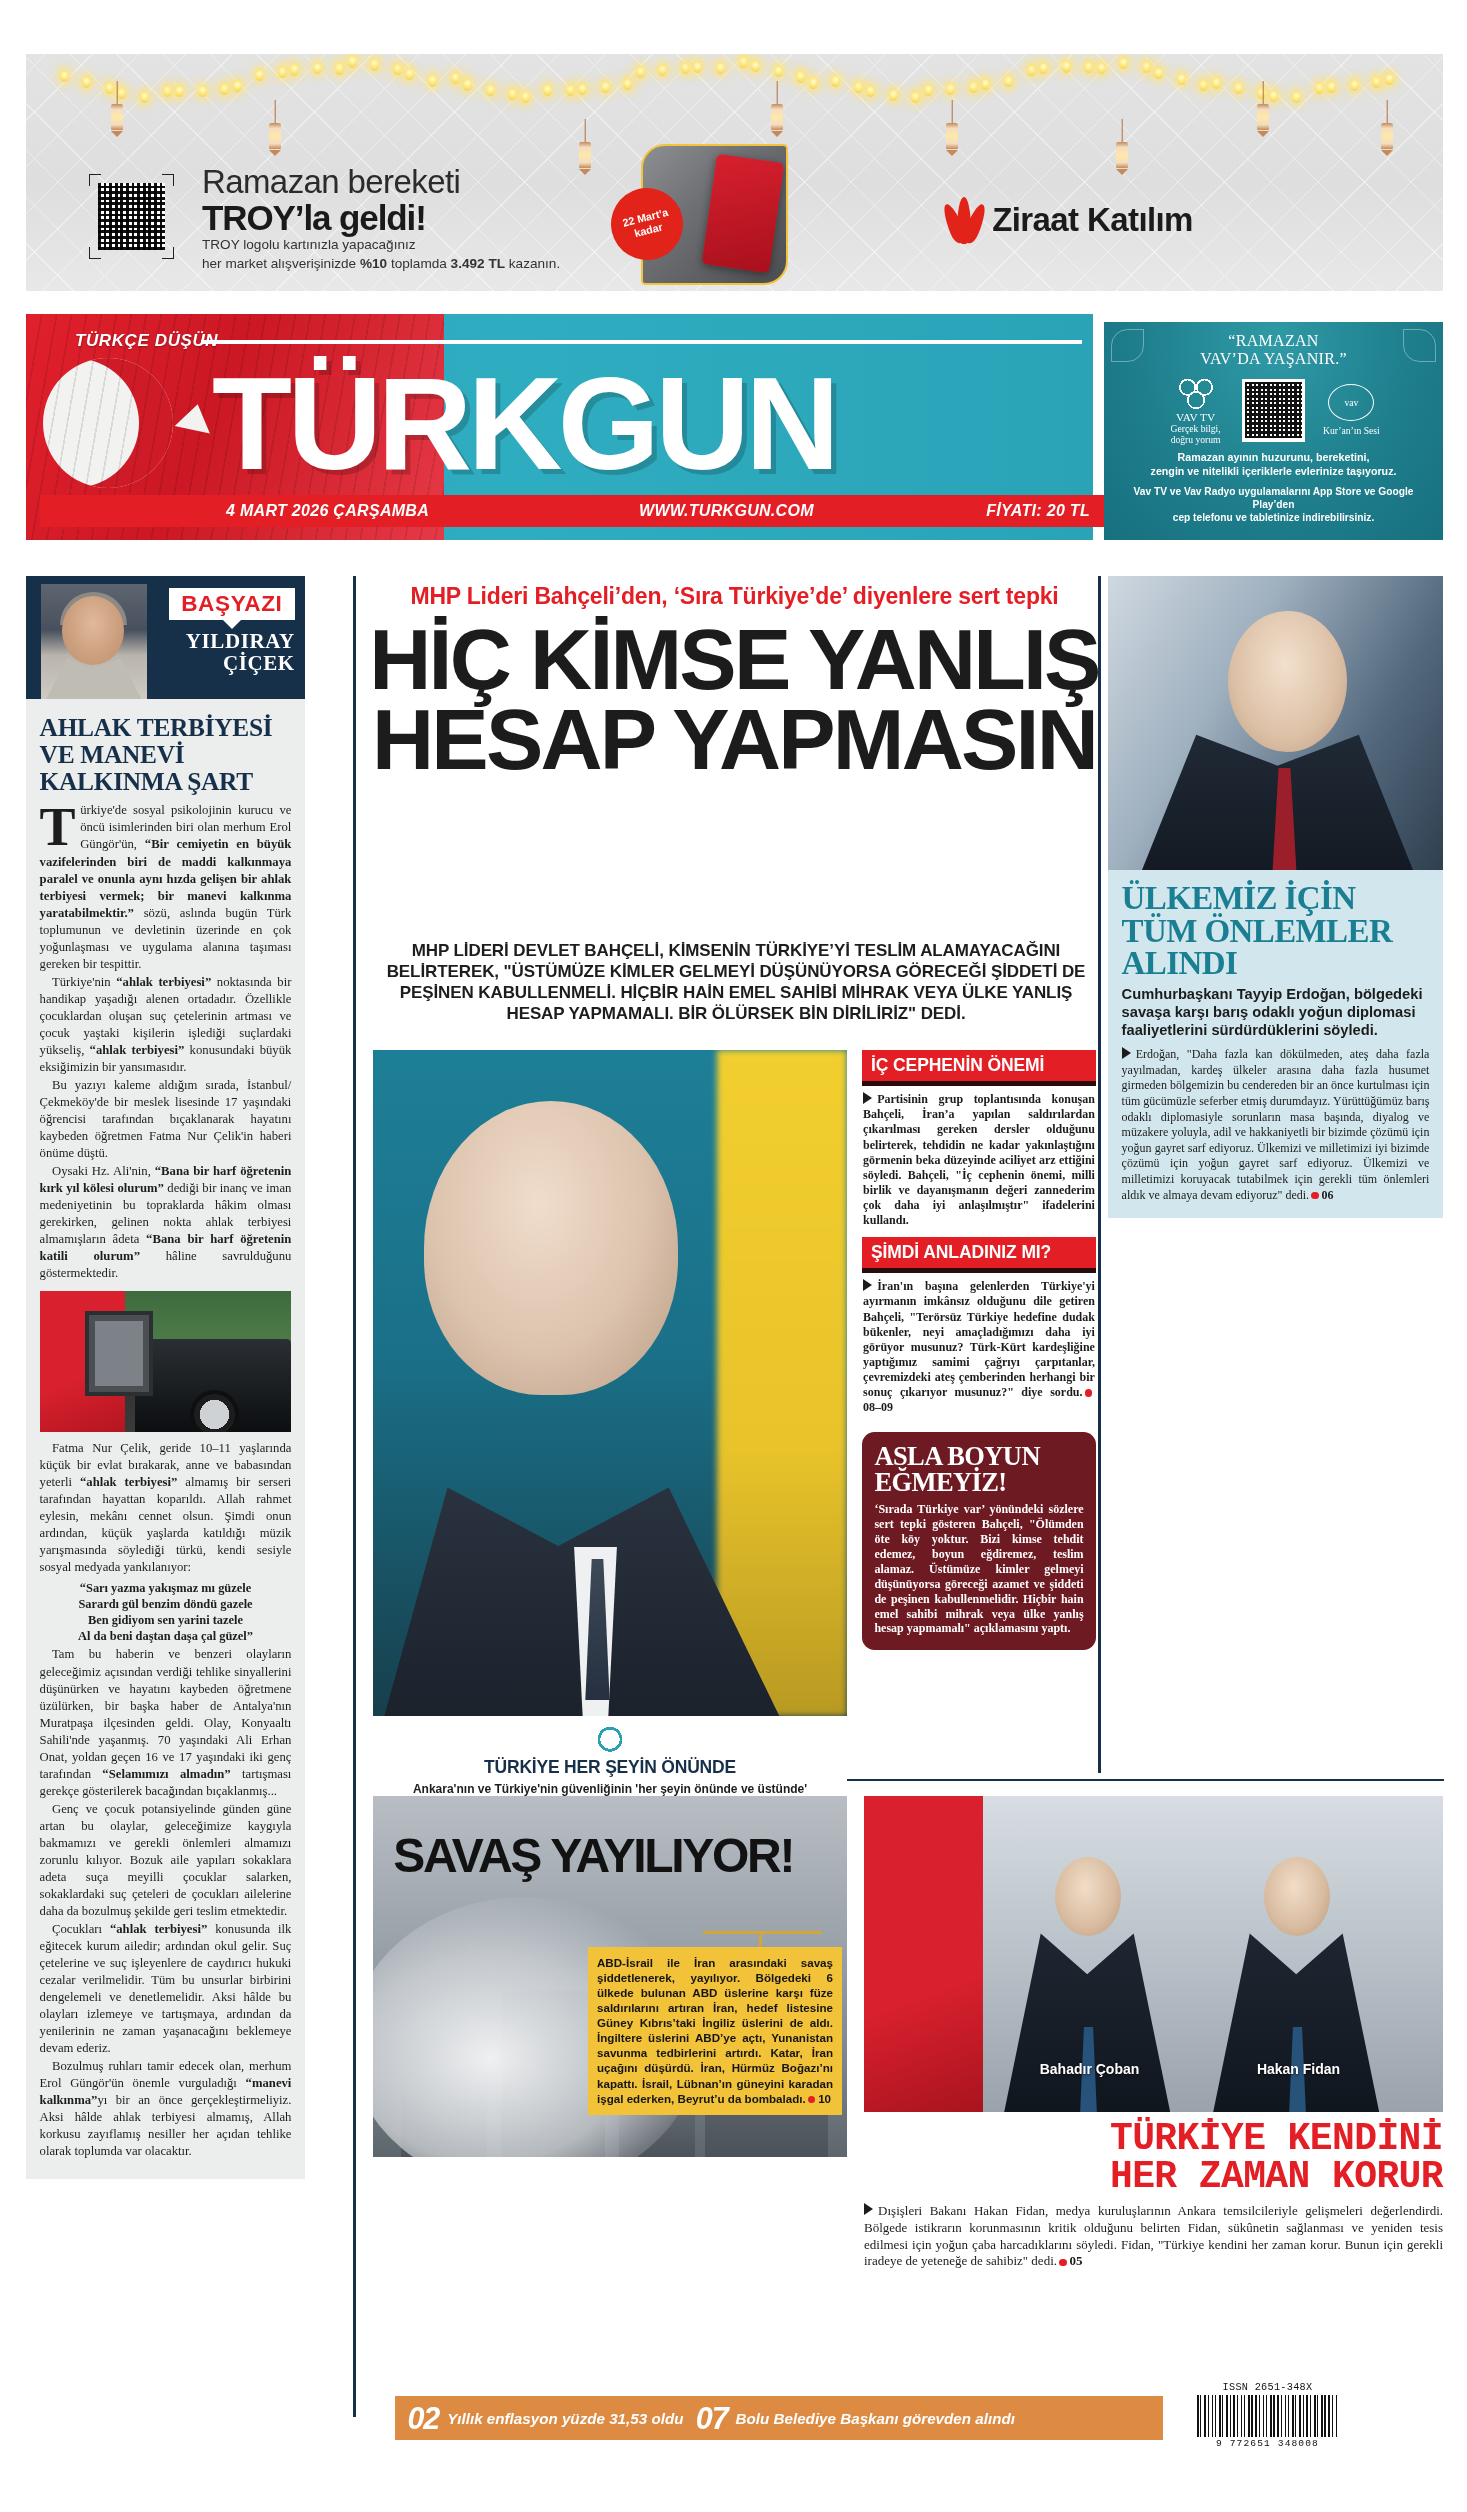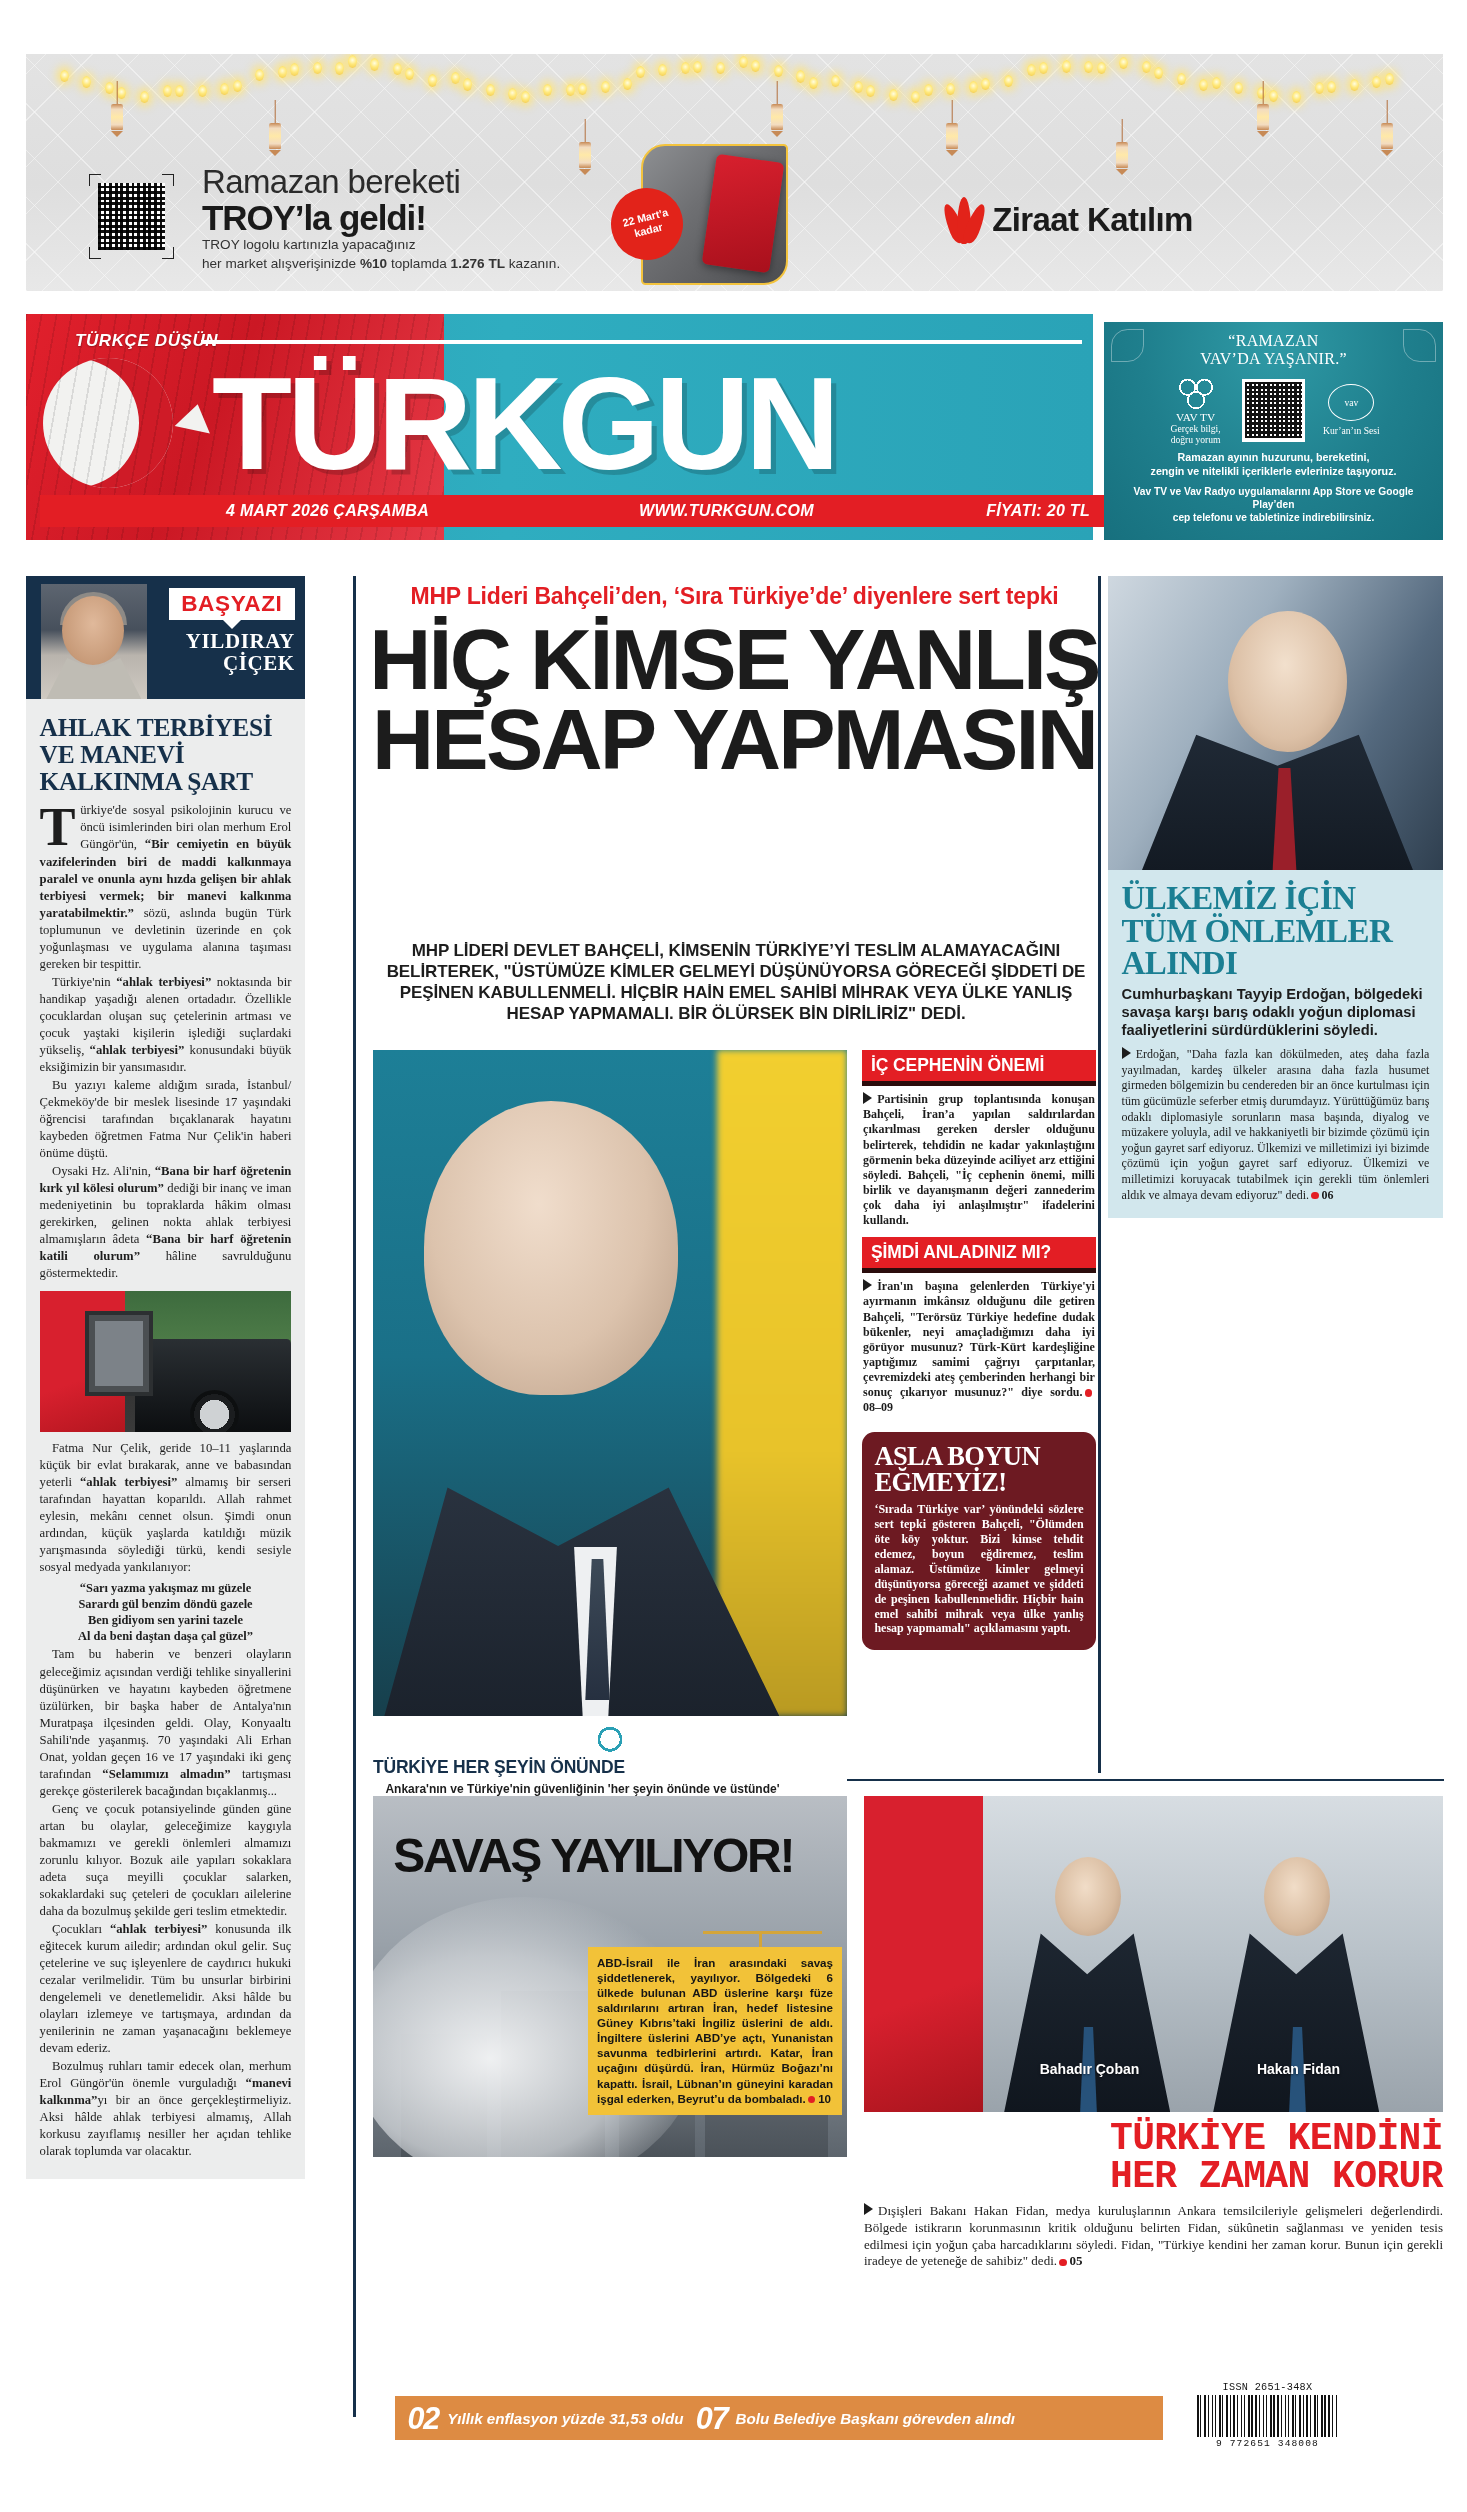--- a/index.html
+++ b/index.html
@@ -183,21 +183,21 @@
        background: linear-gradient(180deg,#f2cf2f 0%, #e8c32a 60%, #b99a22 100%); filter:blur(3.4px); }
   .mainphoto .head { position:absolute; left:51px; top:51px; width:254px; height:294px; border-radius:50% 50% 46% 46%;
        background: radial-gradient(ellipse at 45% 35%, #f0ddcc 0%, #dcc3ad 55%, #b79b84 100%); }
   .mainphoto .suit { position:absolute; left:11.3px; bottom:0; width:395px; height:243px;
        background: linear-gradient(180deg,#2a3340 0%,#1b222c 100%);
        clip-path: polygon(0 100%, 16% 6%, 44% 30%, 72% 6%, 100% 100%); }
   .mainphoto .shirt { position:absolute; left:169px; bottom:0; width:107px; height:169px; background:#eef0f2;
        clip-path: polygon(30% 0, 70% 0, 62% 100%, 38% 100%); }
   .mainphoto .tie { position:absolute; left:210px; bottom:16px; width:29px; height:141px;
        background: linear-gradient(180deg,#3d4a58,#263040); clip-path: polygon(30% 0,70% 0,92% 100%,8% 100%); }
-  .mp-caption { position:absolute; left:373px; top:1717px; width:474px; background:#fff; text-align:left; }
+  .mp-caption { position:absolute; left:373px; top:1717px; width:474px; background:#fff; text-align:center; }
   .mp-logo { width:38px; height:32px; margin:3.4px auto 4.5px auto;
        background: radial-gradient(circle at 50% 60%, transparent 9.6px, #2aa0b5 9.6px 12.4px, transparent 12.4px); }
   .mp-title { color:#16304a; font-weight:800; font-size:17.5px; letter-spacing:-0.2px; margin-bottom:4px; }
   .mp-text { font-weight:700; font-size:12px; line-height:1.26; color:#1d1d1d; padding:0 12.4px; }
 
   
   .col3 { position:absolute; left:862px; top:1050px; width:234px; }
   .rbox-h { background:#e31e24; color:#fff; font-weight:800; font-size:17.5px; padding:4.5px 6.8px 5.1px 9px;
        letter-spacing:-0.1px; }
   .rbox-h + .underline { height:5.6px; background:#2b0c0c; width:100%; }
@@ -381,21 +381,21 @@
     </div>
 
     <div class="topad-headline">
       <div class="topad-h1">Ramazan bereketi</div>
       <div class="topad-h2">TROY’la geldi!</div>
     </div>
 
     <div class="topad-sub">
       <div>TROY logolu kartınızla yapacağınız</div>
       <div>
-        <span>her market alışverişinizde </span><b>%10</b><span> toplamda </span><b>1.276 TL</b><span> kazanın.</span>
+        <span>her market alışverişinizde </span><b>%10</b><span> toplamda </span><b>3.492 TL</b><span> kazanın.</span>
       </div>
     </div>
 
     <div class="topad-card">
       <div class="cardshape"></div>
       <div class="card-badge">
         <span>22 Mart’a</span>
         <span>kadar</span>
       </div>
     </div>

